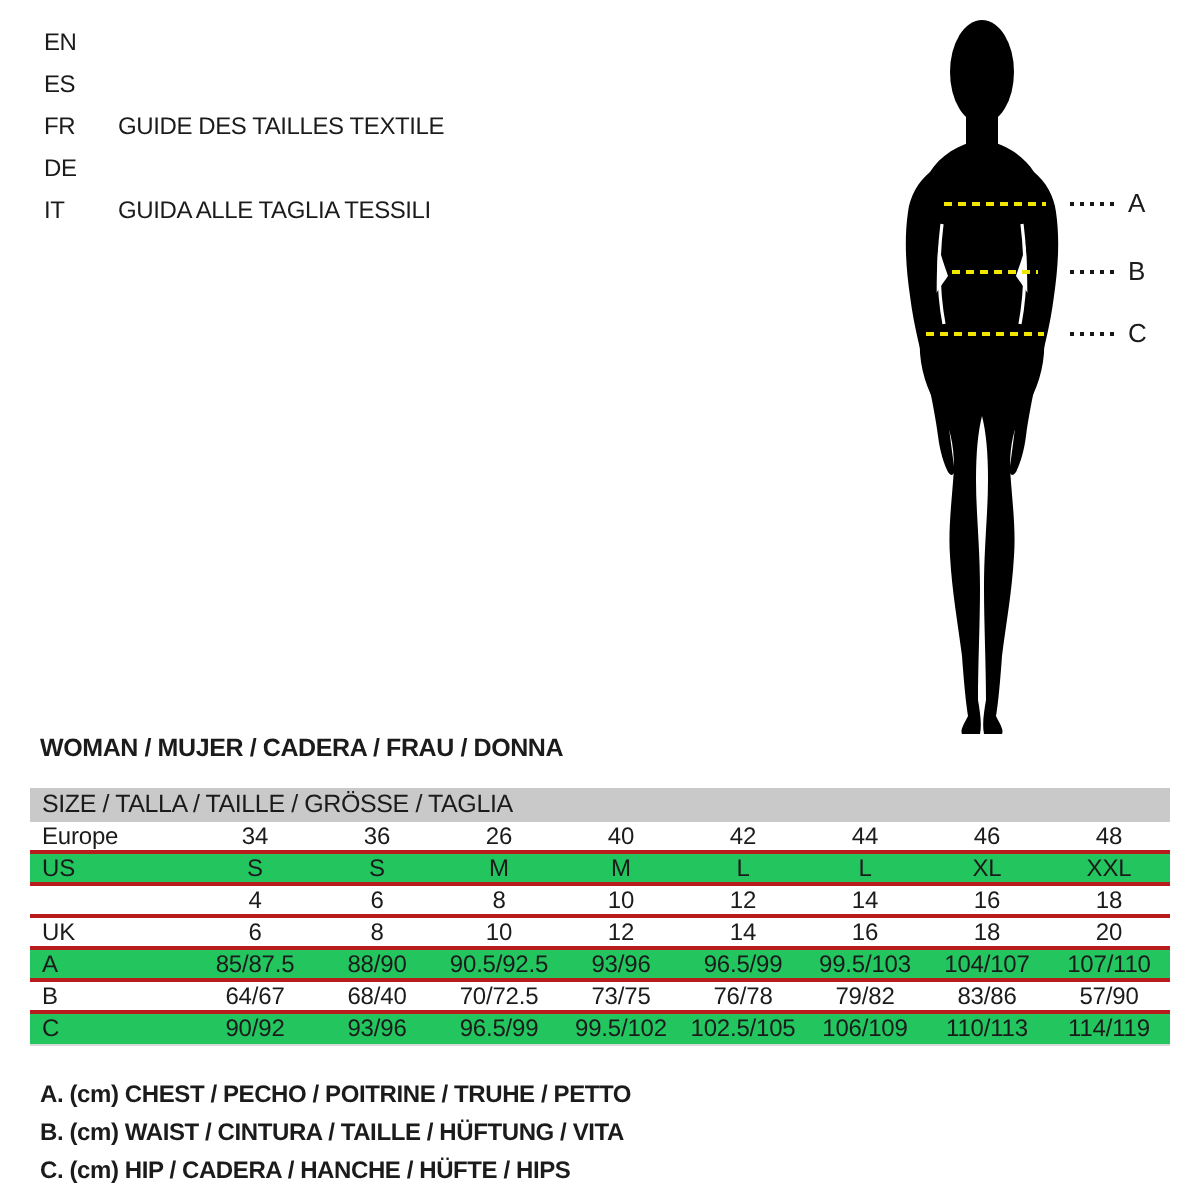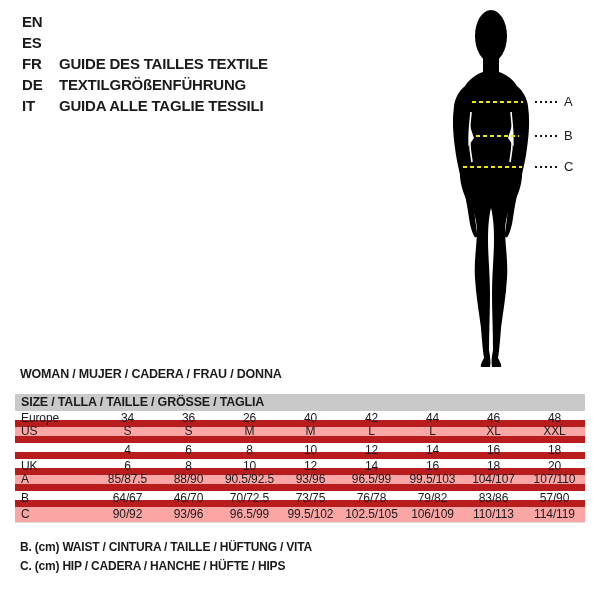--- a/index.html
+++ b/index.html
@@ -3,46 +3,46 @@
 <meta charset="utf-8">
 <style>
   html,body { margin:0; padding:0; }
   .canvas {
     position:relative; width:600px; height:600px; background:#ffffff;
     font-family:"Liberation Sans", sans-serif; color:#1b1b1b; overflow:hidden;
   }
 
   
   .lang-list { position:absolute; left:22px; top:11px; }
-  .lang-row { display:flex; height:21px; line-height:21px; font-weight:bold;
-              font-size:15px; letter-spacing:-0.2px; }
+  .lang-row { display:flex; height:21px; line-height:21px; font-weight:normal;
+              font-size:12px; letter-spacing:-0.2px; }
   .lang-code { width:37px; }
 
   
   .figure-svg { position:absolute; left:431px; top:6px; }
 
   .marker-dash { position:absolute; height:2px;
     background:repeating-linear-gradient(90deg,#f0e600 0 4px,transparent 4px 7px); }
   .marker-dots { position:absolute; height:2px;
     background:repeating-linear-gradient(90deg,#161616 0 2px,transparent 2px 5px); }
   .marker-label { position:absolute; font-size:13px; line-height:16px; color:#1b1b1b; }
 
   
   .section-title { position:absolute; left:20px; top:367px; font-weight:bold;
                    font-size:12.5px; letter-spacing:-0.2px; }
 
   
   .size-table { position:absolute; left:15px; top:394px; width:570px;
                 font-size:12px; letter-spacing:-0.1px; }
   .table-header { background:#c9c9c9; height:17px; line-height:17px;
-                  padding-left:6px; font-weight:bold; font-size:12.5px;
+                  padding-left:6px; font-weight:normal; font-size:12.5px;
                   letter-spacing:-0.2px; box-sizing:border-box; }
   .table-row { display:flex; height:16px; line-height:15px;
-               border-bottom:7px solid #b91c1c; box-sizing:border-box; }
-  .table-row.striped { background:#fca5a5;align-items:center; }
+               border-bottom:2px solid #b91c1c; box-sizing:border-box; }
+  .table-row.striped { background:#22c55e;align-items:center; }
   .table-row:last-child { border-bottom:1px solid #d9d9d9; }
   .row-label { width:82px; padding-left:6px; box-sizing:border-box; text-align:left; }
   .cell { width:61px; text-align:center; }
 
   
   .legend { position:absolute; left:20px; top:538px; }
   .legend-line { font-weight:bold; font-size:12px; line-height:19px;
                  letter-spacing:-0.2px; }
 </style>
 </head>
@@ -56,25 +56,24 @@
       </div>
       <div class="lang-row">
         <span class="lang-code">ES</span>
       </div>
       <div class="lang-row">
         <span class="lang-code">FR</span>
         <span>GUIDE DES TAILLES TEXTILE</span>
       </div>
       <div class="lang-row">
         <span class="lang-code">DE</span>
-        <span>TEXTILGRÖßENFÜHRUNG</span>
       </div>
       <div class="lang-row">
         <span class="lang-code">IT</span>
-        <span>GUIDA ALLE TAGLIE TESSILI</span>
+        <span>GUIDA ALLE TAGLIA TESSILI</span>
       </div>
     </div>
 
   <svg class="figure-svg" width="120" height="366" viewBox="0 0 120 366" aria-hidden="true">
     <ellipse cx="60" cy="30" rx="16" ry="26" fill="#000"></ellipse>
     <rect x="52" y="42" width="16" height="28" fill="#000"></rect>
     <path fill="#000" d="
       M59,64
       C48,66 39,72 34,80
       C32,90 33,98 35,104
@@ -202,21 +201,21 @@
           <span class="cell">90.5/92.5</span>
           <span class="cell">93/96</span>
           <span class="cell">96.5/99</span>
           <span class="cell">99.5/103</span>
           <span class="cell">104/107</span>
           <span class="cell">107/110</span>
         </div>
         <div class="table-row">
           <span class="row-label">B</span>
           <span class="cell">64/67</span>
-          <span class="cell">46/70</span>
+          <span class="cell">68/40</span>
           <span class="cell">70/72.5</span>
           <span class="cell">73/75</span>
           <span class="cell">76/78</span>
           <span class="cell">79/82</span>
           <span class="cell">83/86</span>
           <span class="cell">57/90</span>
         </div>
         <div class="table-row striped">
           <span class="row-label">C</span>
           <span class="cell">90/92</span>
@@ -225,17 +224,18 @@
           <span class="cell">99.5/102</span>
           <span class="cell">102.5/105</span>
           <span class="cell">106/109</span>
           <span class="cell">110/113</span>
           <span class="cell">114/119</span>
         </div>
       </div>
   </div>
 
   <div class="legend">
+      <div class="legend-line">A. (cm) CHEST / PECHO / POITRINE / TRUHE / PETTO</div>
       <div class="legend-line">B. (cm) WAIST / CINTURA / TAILLE / HÜFTUNG / VITA</div>
       <div class="legend-line">C. (cm) HIP / CADERA / HANCHE / HÜFTE / HIPS</div>
     </div>
 
 </div>
 
 </body></html>

